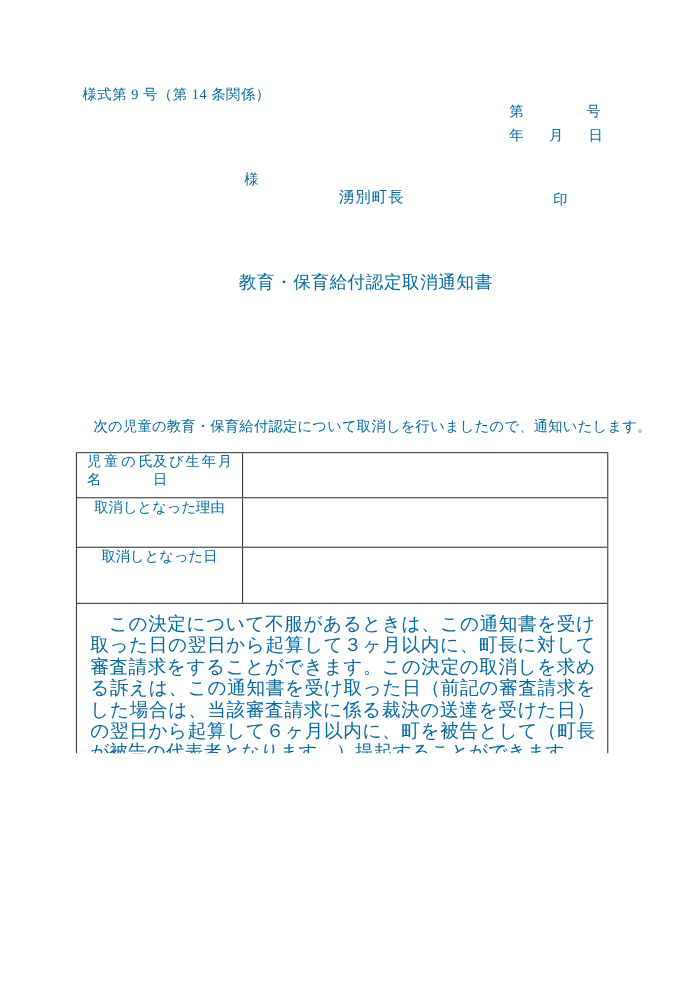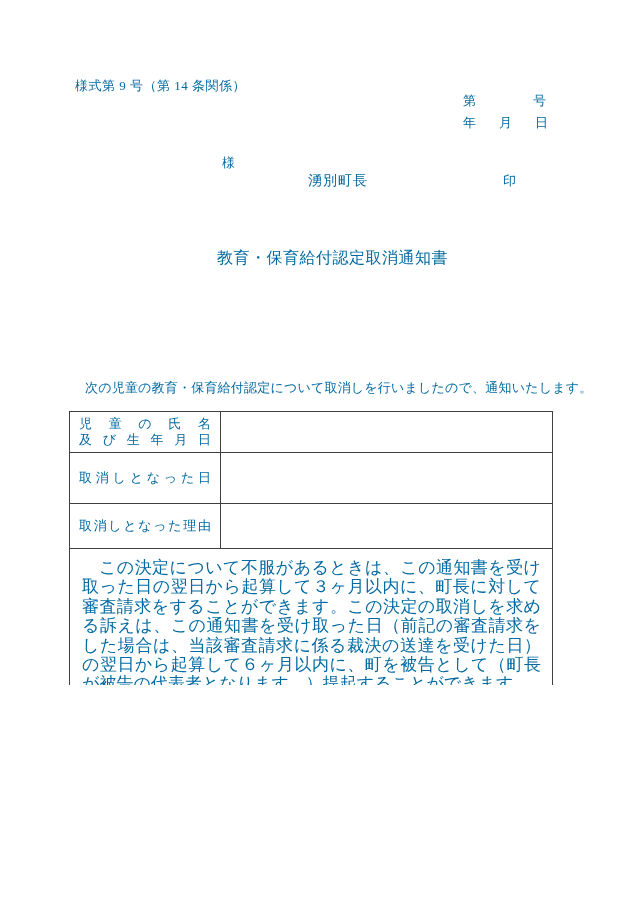--- a/index.html
+++ b/index.html
@@ -40,21 +40,21 @@
     border: 1px solid #3f3f3f;
     font-size: 13px;
   }
   .trow { display: flex; border-bottom: 1px solid #3f3f3f; }
   .row-1 { height: 41px; }
   .row-2 { height: 51px; }
   .row-3 { height: 45px; }
   .tlabel {
     width: 151px; border-right: 1px solid #3f3f3f;
     padding: 0 9px;
-    display: flex; flex-direction: column; justify-content: center;
+    display: flex; flex-direction: row; justify-content: center;
   }
   .jline { text-align: justify; text-align-last: justify; line-height: 16px; }
   .tvalue { flex: 1; }
   .note-row { height: 204px; padding: 9px 11px 0 12px; }
   .note-text {
     font-size: 17px; line-height: 19.4px;
     text-align: justify; text-indent: 1em;
   }
 </style>
 </head>
@@ -88,30 +88,30 @@
   <div class="form-table">
 
     <div class="trow row-1">
       <div class="tlabel">
         <div class="jline">児童の氏名</div>
         <div class="jline">及び生年月日</div>
       </div>
       <div class="tvalue"></div>
     </div>
 
-    <div class="trow row-2">
+    <div class="trow row-3">
       <div class="tlabel">
-        <div class="jline">取消しとなった日</div>
+        <div class="jline">取消しとなった理由</div>
       </div>
       <div class="tvalue"></div>
     </div>
 
-    <div class="trow row-3">
+    <div class="trow row-2">
       <div class="tlabel">
-        <div class="jline">取消しとなった理由</div>
+        <div class="jline">取消しとなった日</div>
       </div>
       <div class="tvalue"></div>
     </div>
 
     <div class="note-row">
       <p class="note-text">この決定について不服があるときは、この通知書を受け取った日の翌日から起算して３ヶ月以内に、町長に対して審査請求をすることができます。この決定の取消しを求める訴えは、この通知書を受け取った日（前記の審査請求をした場合は、当該審査請求に係る裁決の送達を受けた日）の翌日から起算して６ヶ月以内に、町を被告として（町長が被告の代表者となります。）提起することができます。</p>
     </div>
 
   </div>
 

